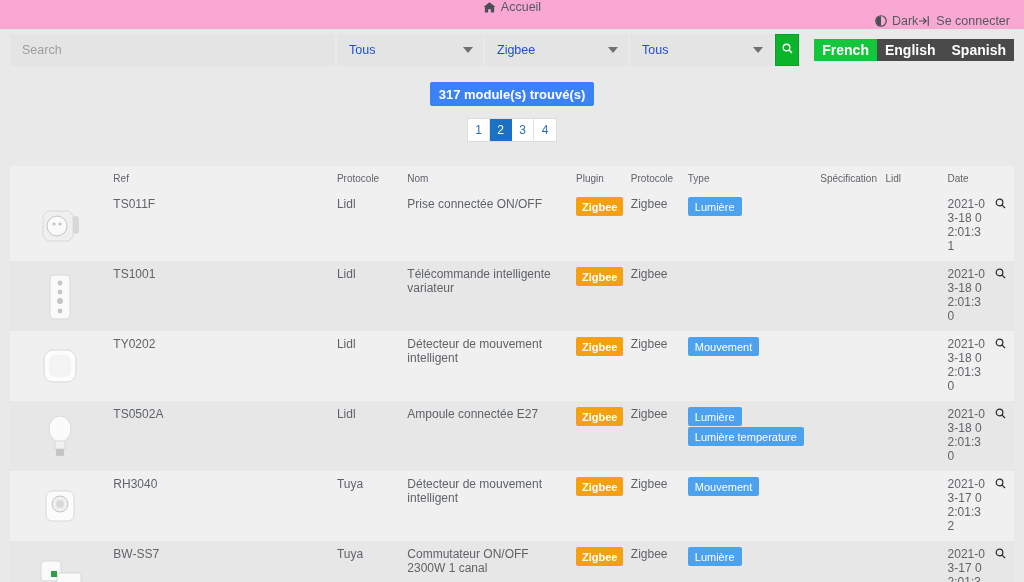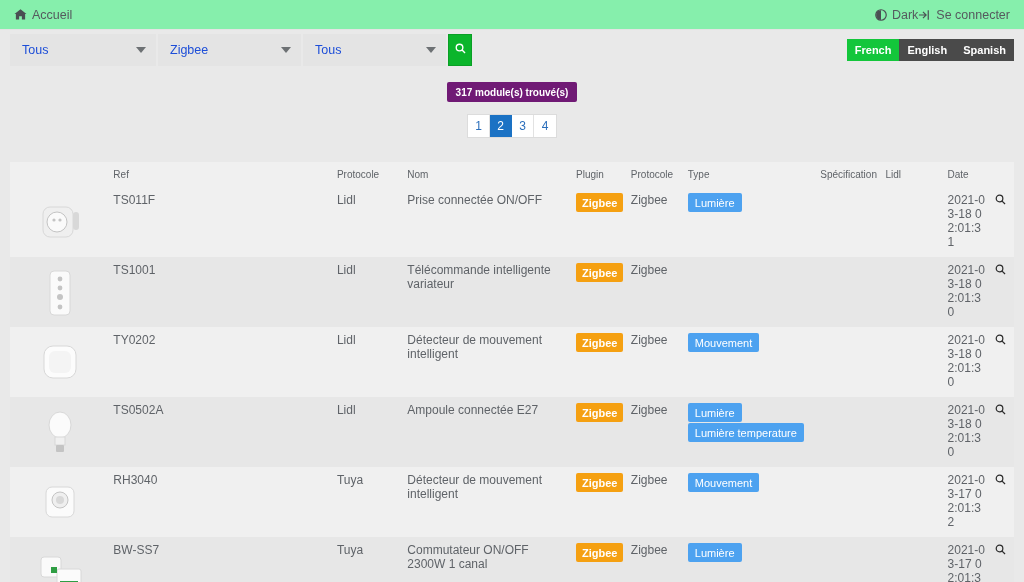--- a/index.html
+++ b/index.html
@@ -9,25 +9,26 @@
     overflow: hidden;
     background: #e9e9e9;
     font-family: "Liberation Sans", sans-serif;
     font-size: 12px;
     color: #6b6f73;
   }
 
   
   .navbar {
     height: 30px;
-    background: #86efac;
+    background: #f9a8d4;
     border-bottom: 1px solid #e4e4e4;
     display: flex;
     align-items: center;
     padding: 0 14px;
+    flex-direction: column;
   }
   .nav-left { display: flex; align-items: center; gap: 5px; }
   .nav-right { margin-left: auto; display: flex; align-items: center; }
   .nav-link {
     display: flex; align-items: center; gap: 5px;
     color: #555a5e; font-size: 12.5px; text-decoration: none;
     cursor: pointer;
   }
   .nav-link svg { display: block; }
 
@@ -83,35 +84,35 @@
     margin-left: auto;
     display: flex;
     align-items: stretch;
     background: #4a4a4a;
     align-self: center;
     height: 22px;
   }
   .lang-btn {
     padding: 0 8px;
     display: flex; align-items: center;
-    font-size: 11px;
+    font-size: 14px;
     font-weight: bold;
     color: #ffffff;
     background: #4a4a4a;
     cursor: pointer;
   }
   .lang-btn.active { background: #13c63b; }
 
   
   .results-wrap { text-align: center; margin-top: 16px; }
   .badge-count {
     display: inline-block;
-    background: #701a75;
+    background: #3b82f6;
     color: #fff;
-    font-size: 10px;
+    font-size: 13px;
     font-weight: bold;
     padding: 5px 9px 4px 9px;
     border-radius: 2px;
   }
   .pagination {
     display: inline-flex;
     margin-top: 12px;
     background: #fff;
     border: 1px solid #dcdcdc;
   }
@@ -224,20 +225,21 @@
           <path d="M6.5 3.2 5.4 4.3 8.3 7.2H0.5v1.6h7.8L5.4 11.7l1.1 1.1 4.8-4.8z"></path>
           <path d="M12.2 1.6h1.6v12.8h-1.6z"></path>
         </svg>
       </span>
       <span>Se connecter</span>
     </a>
   </div>
 </div>
 
 <div class="filterbar">
+  <input class="search-input" type="text" placeholder="Search" style="">
 
   <div class="sel sel-1">
     <span>Tous</span>
     <span class="caret"></span>
   </div>
 
   <div class="sel sel-2">
     <span>Zigbee</span>
     <span class="caret"></span>
   </div>

